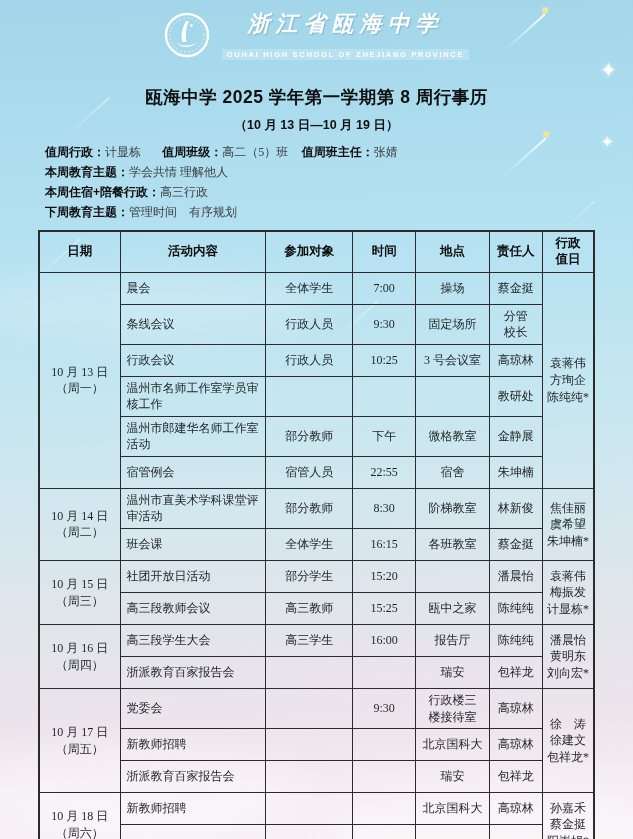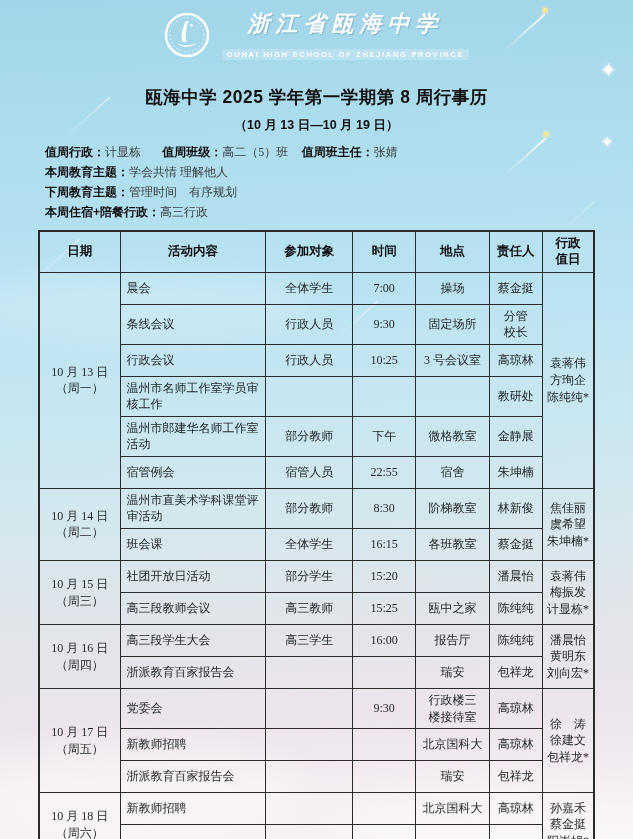--- a/index.html
+++ b/index.html
@@ -86,24 +86,24 @@
 <div class="info">
   <div>
     <span class="label">值周行政：</span><span class="value">计显栋</span><span class="gap"></span>
     <span class="label">值周班级：</span><span class="value">高二（5）班</span><span class="gap" style="width:10px;"></span>
     <span class="label">值周班主任：</span><span class="value">张婧</span>
   </div>
   <div>
     <span class="label">本周教育主题：</span><span class="value">学会共情 理解他人</span>
   </div>
   <div>
+    <span class="label">本周住宿+陪餐行政：</span><span class="value">高三行政</span>
+  </div>
+  <div>
     <span class="label">下周教育主题：</span><span class="value">管理时间　有序规划</span>
-  </div>
-  <div>
-    <span class="label">本周住宿+陪餐行政：</span><span class="value">高三行政</span>
   </div>
 </div>
 
 <table>
   <colgroup>
     <col style="width:14.6%">
       <col style="width:26.3%">
       <col style="width:15.6%">
     <col style="width:11.4%">
       <col style="width:13.2%">

